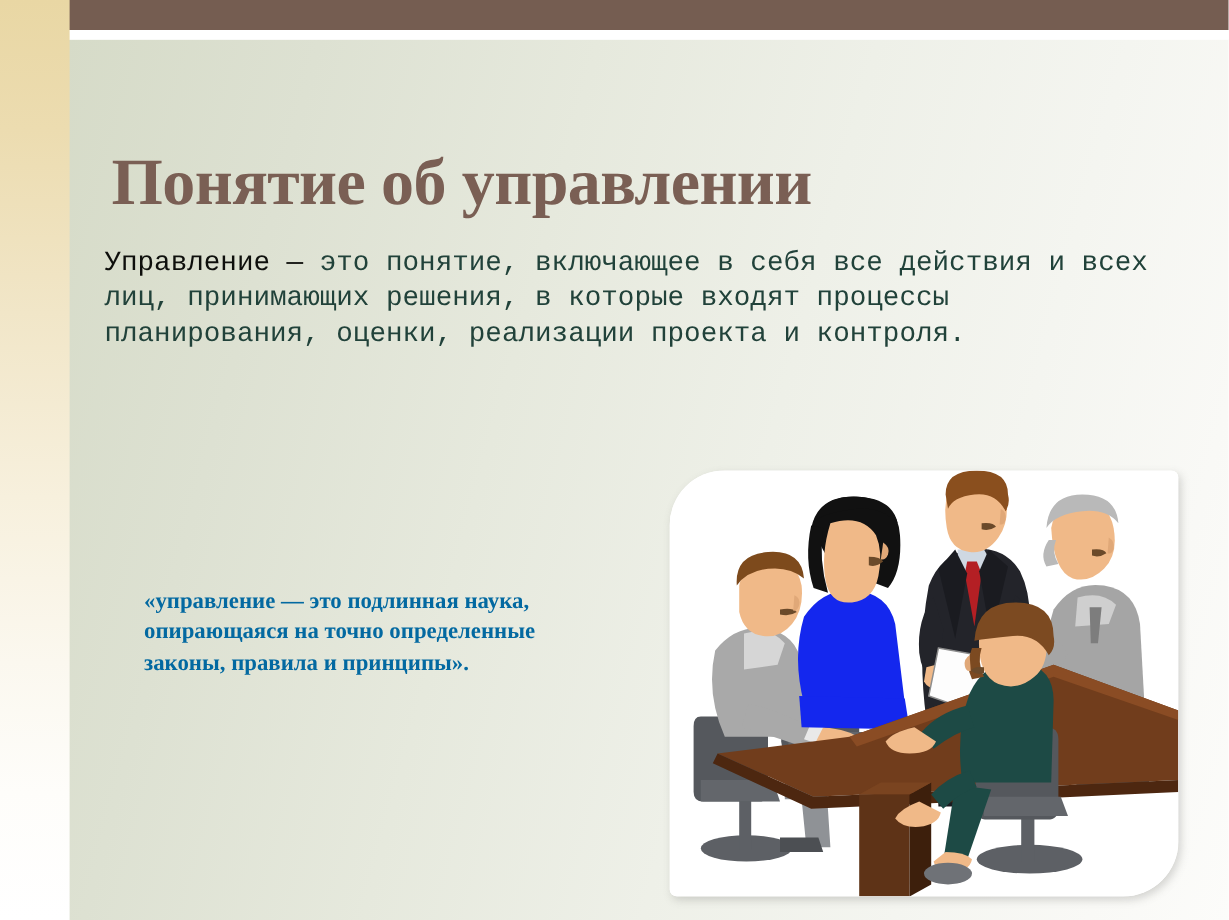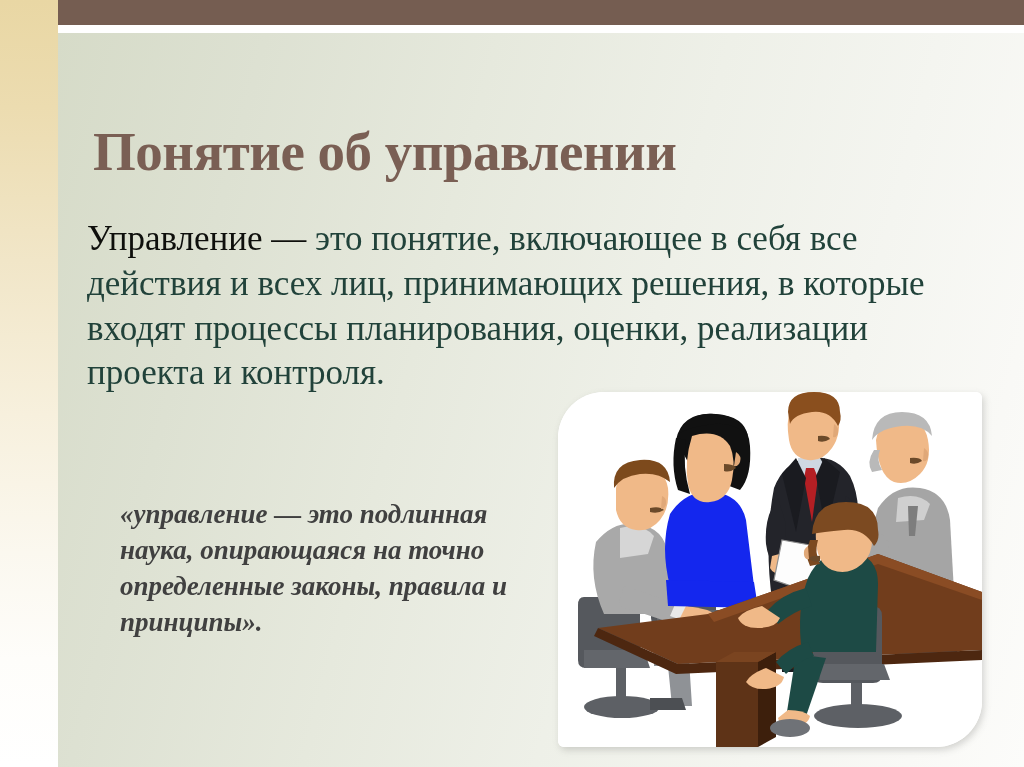--- a/index.html
+++ b/index.html
@@ -95,43 +95,42 @@
     z-index: 6;
     white-space: nowrap;
   }
 
   
   .body-text {
     position: absolute;
     left: 87px;
     top: 182px;
     width: 878px;
-    font-family: Liberation Serif, serif;
-    font-size: 35px;
+    font-family: Liberation Mono, monospace;
+    font-size: 23px;
     line-height: 1.28;
     color: #21423a;
     z-index: 6;
   }
   .body-text .lead {
     color: #0e0f0c;
   }
 
   
   .quote-text {
     position: absolute;
     left: 120px;
     top: 470px;
     width: 395px;
     font-family: "Liberation Serif", serif;
     font-weight: bold;
-    font-size: 27px;
+    font-size: 19px;
     line-height: 1.33;
-    color: #404040;
+    color: #0369a1;
     z-index: 6;
-    font-style: italic;
   }
 
   
   .picture-card {
     position: absolute;
     left: 558px;
     top: 392px;
     width: 424px;
     height: 355px;
     background: #ffffff;

